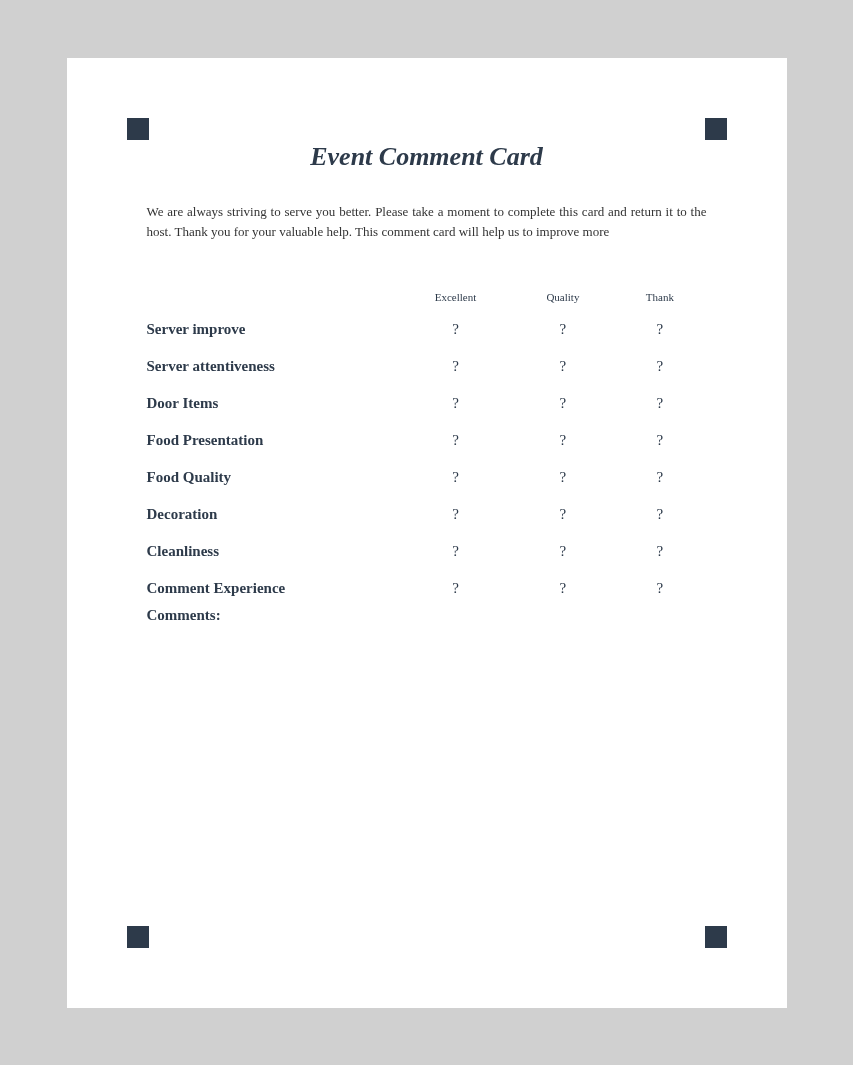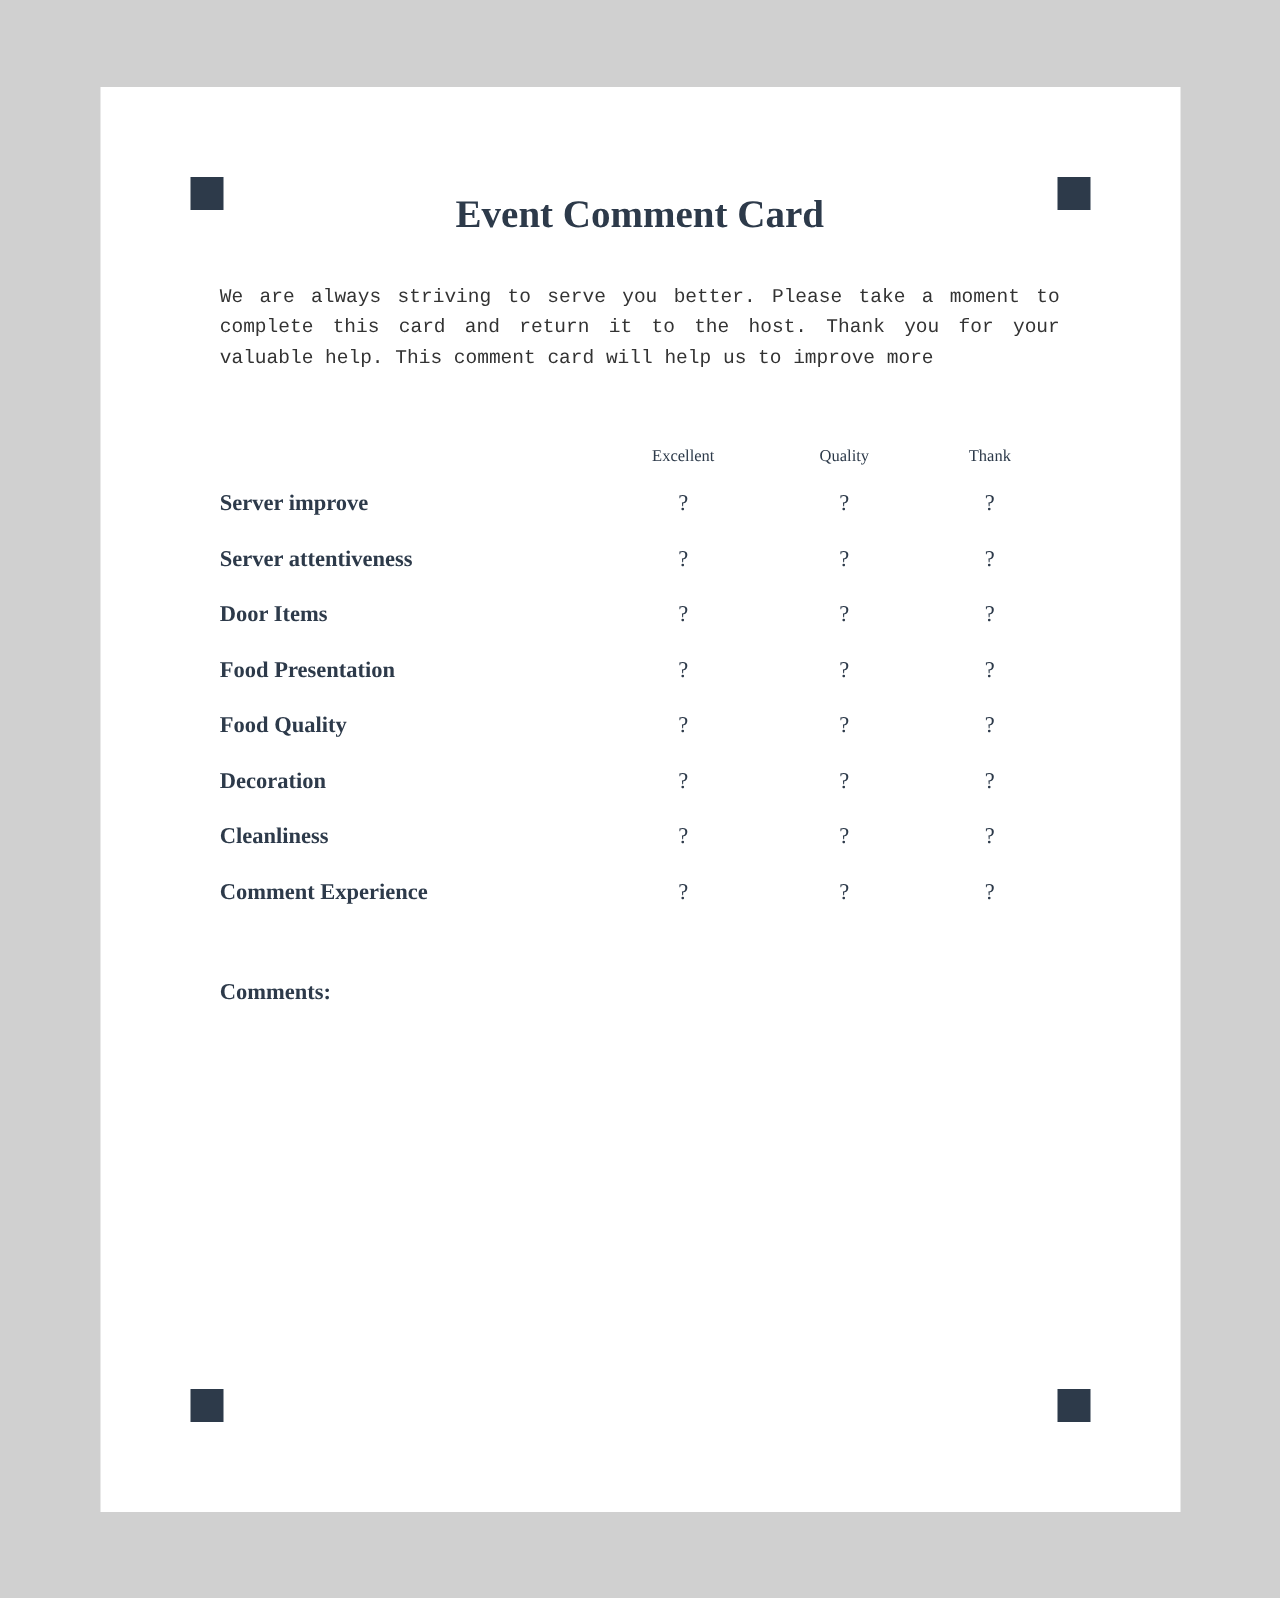--- a/index.html
+++ b/index.html
@@ -36,31 +36,32 @@
     .corner-tr { top: 60px; right: 60px; }
     .corner-bl { bottom: 60px; left: 60px; }
     .corner-br { bottom: 60px; right: 60px; }
 
     .title {
       text-align: center;
       font-size: 26px;
       font-weight: bold;
       color: #2d3a4a;
       margin-bottom: 30px;
-      margin-top: 10px;
+      margin-top: 24px;
       font-family: 'Georgia', serif;
+      font-style: italic;
     }
 
     .description {
       font-size: 13px;
       color: #333;
       line-height: 1.6;
       text-align: justify;
       margin-bottom: 40px;
-      font-family: Liberation Mono, monospace;
+      font-family: Liberation Serif, serif;
     }
 
     .rating-table {
       width: 100%;
       border-collapse: collapse;
     }
 
     .rating-table th {
       font-size: 11px;
       font-weight: normal;
@@ -87,21 +88,20 @@
       font-size: 15px;
       color: #2d3a4a;
       padding: 10px 16px;
       font-family: 'Georgia', serif;
     }
 
     .comments-label {
       font-size: 15px;
       color: #2d3a4a;
       font-weight: bold;
-      margin-top: 40px;
       font-family: 'Georgia', serif;
     }
   </style>
 </head>
 <body>
 
 <div class="page">
 
   <div class="corner corner-tl"></div>
   <div class="corner corner-tr"></div>

